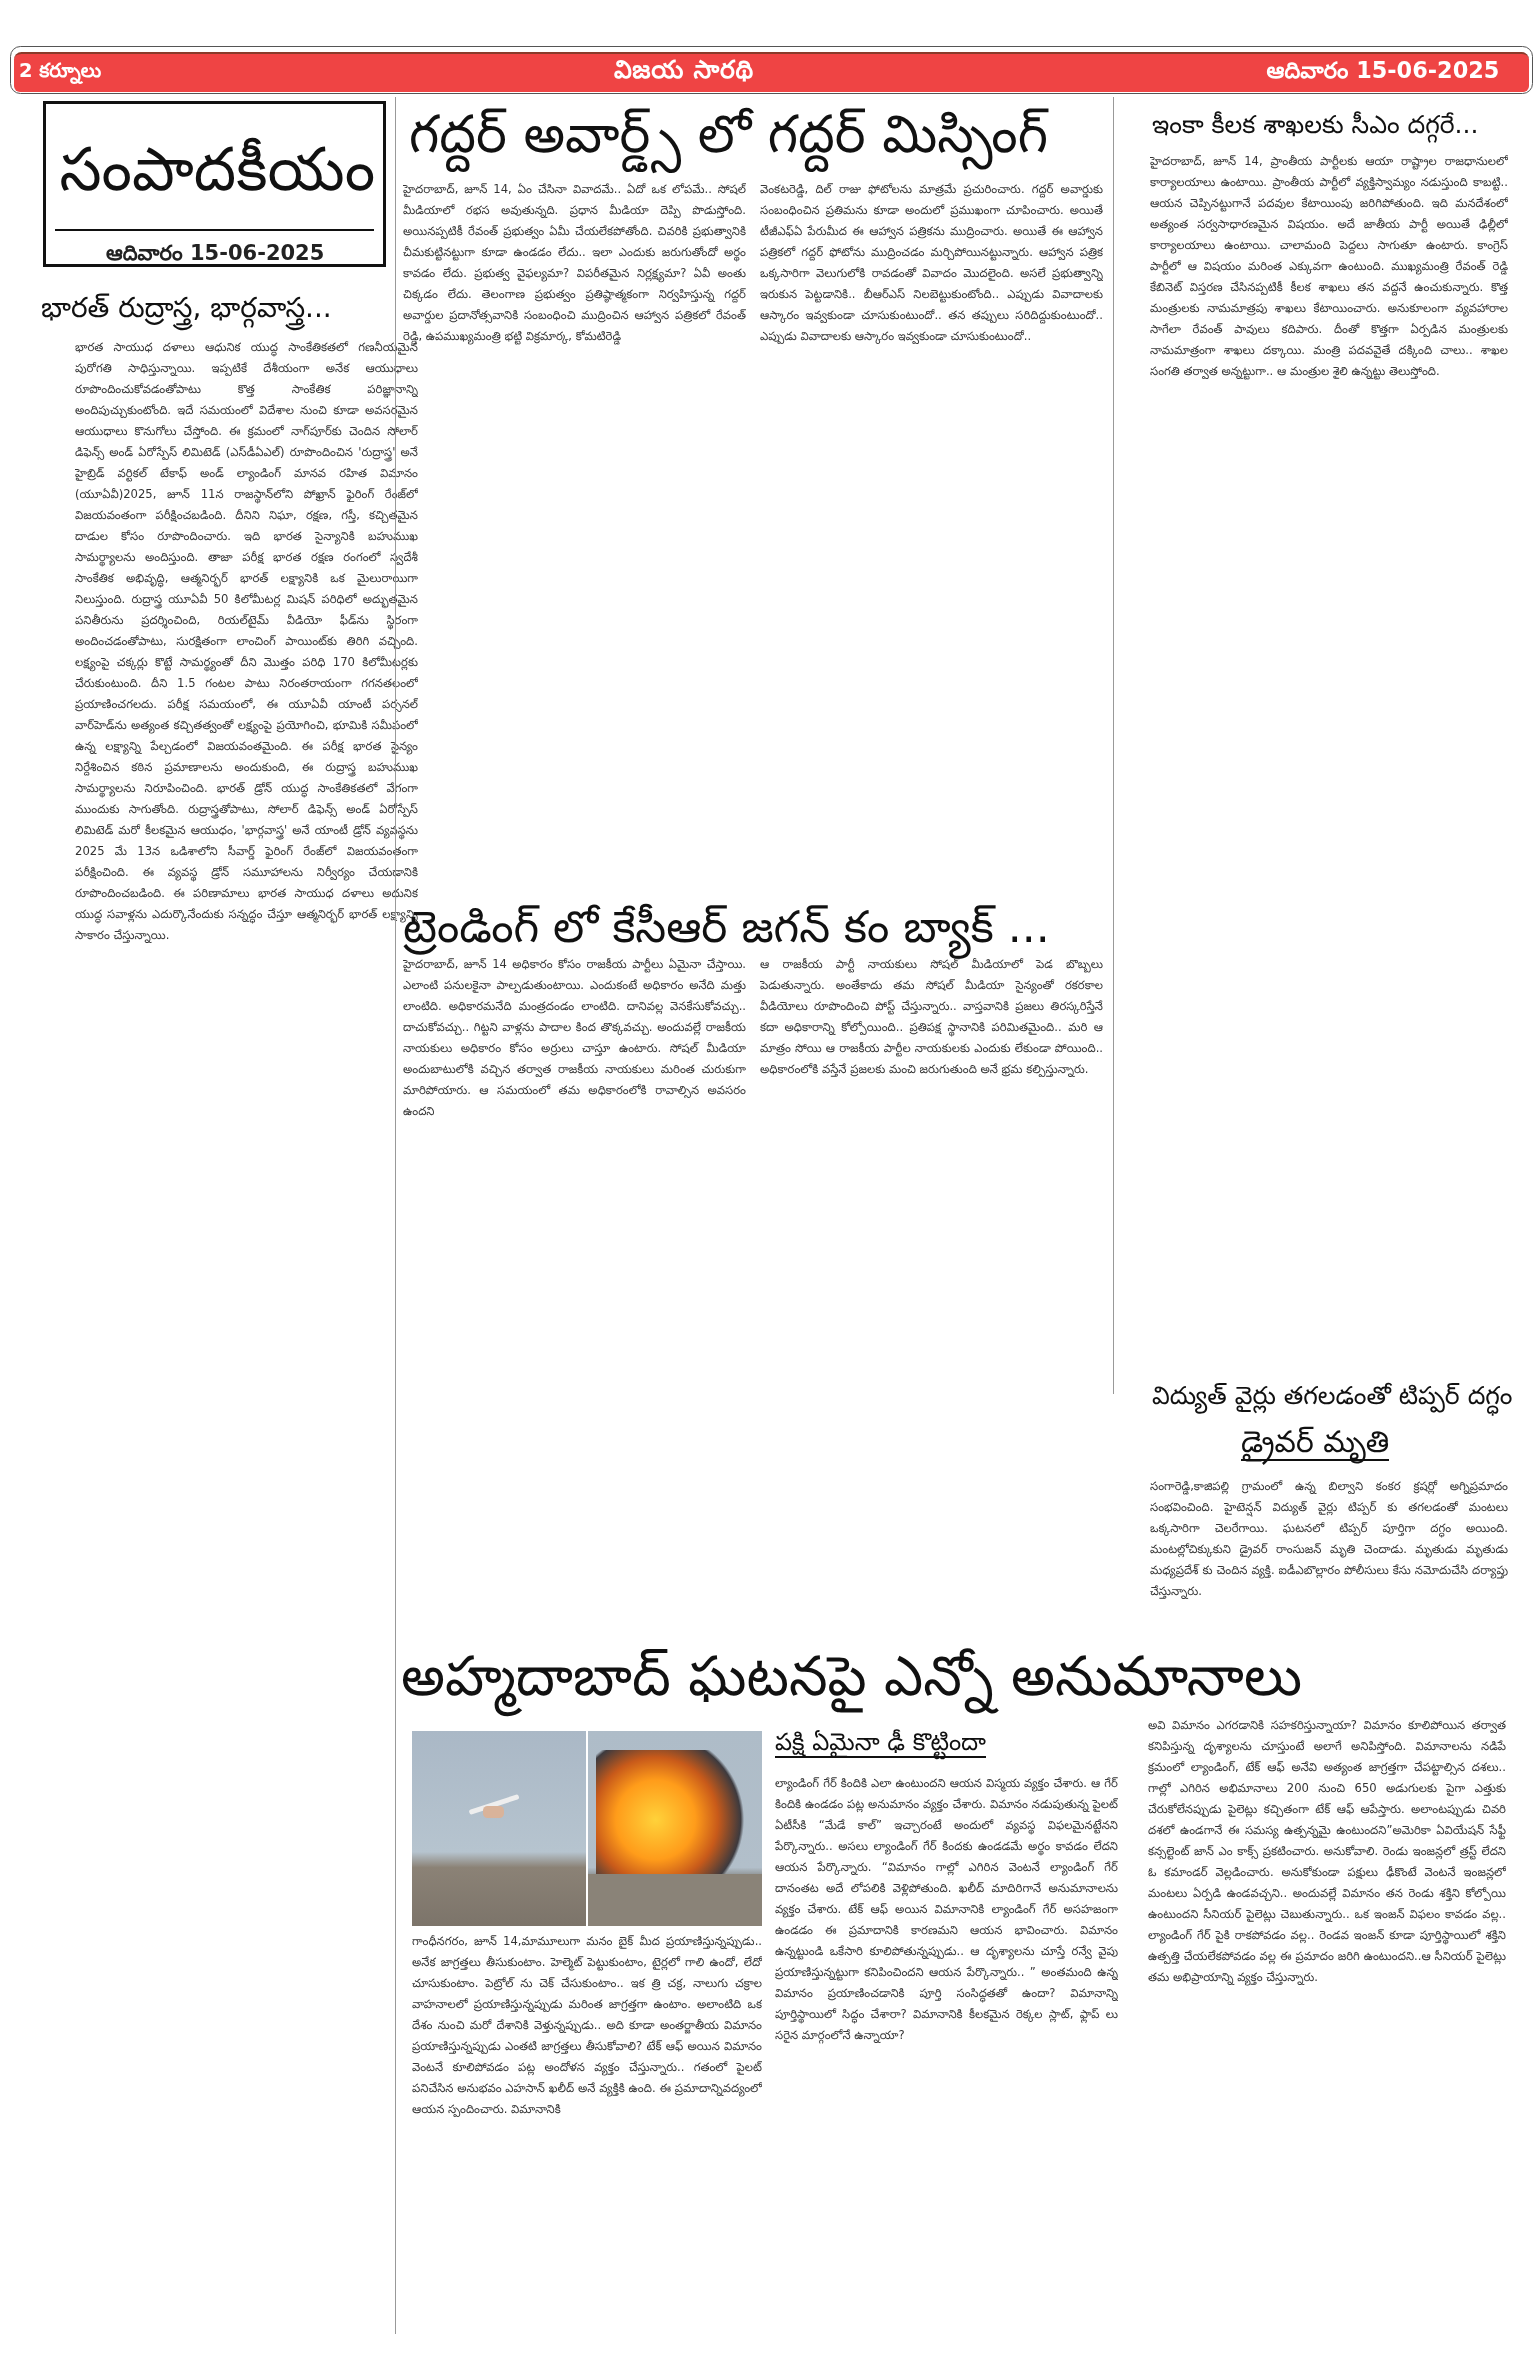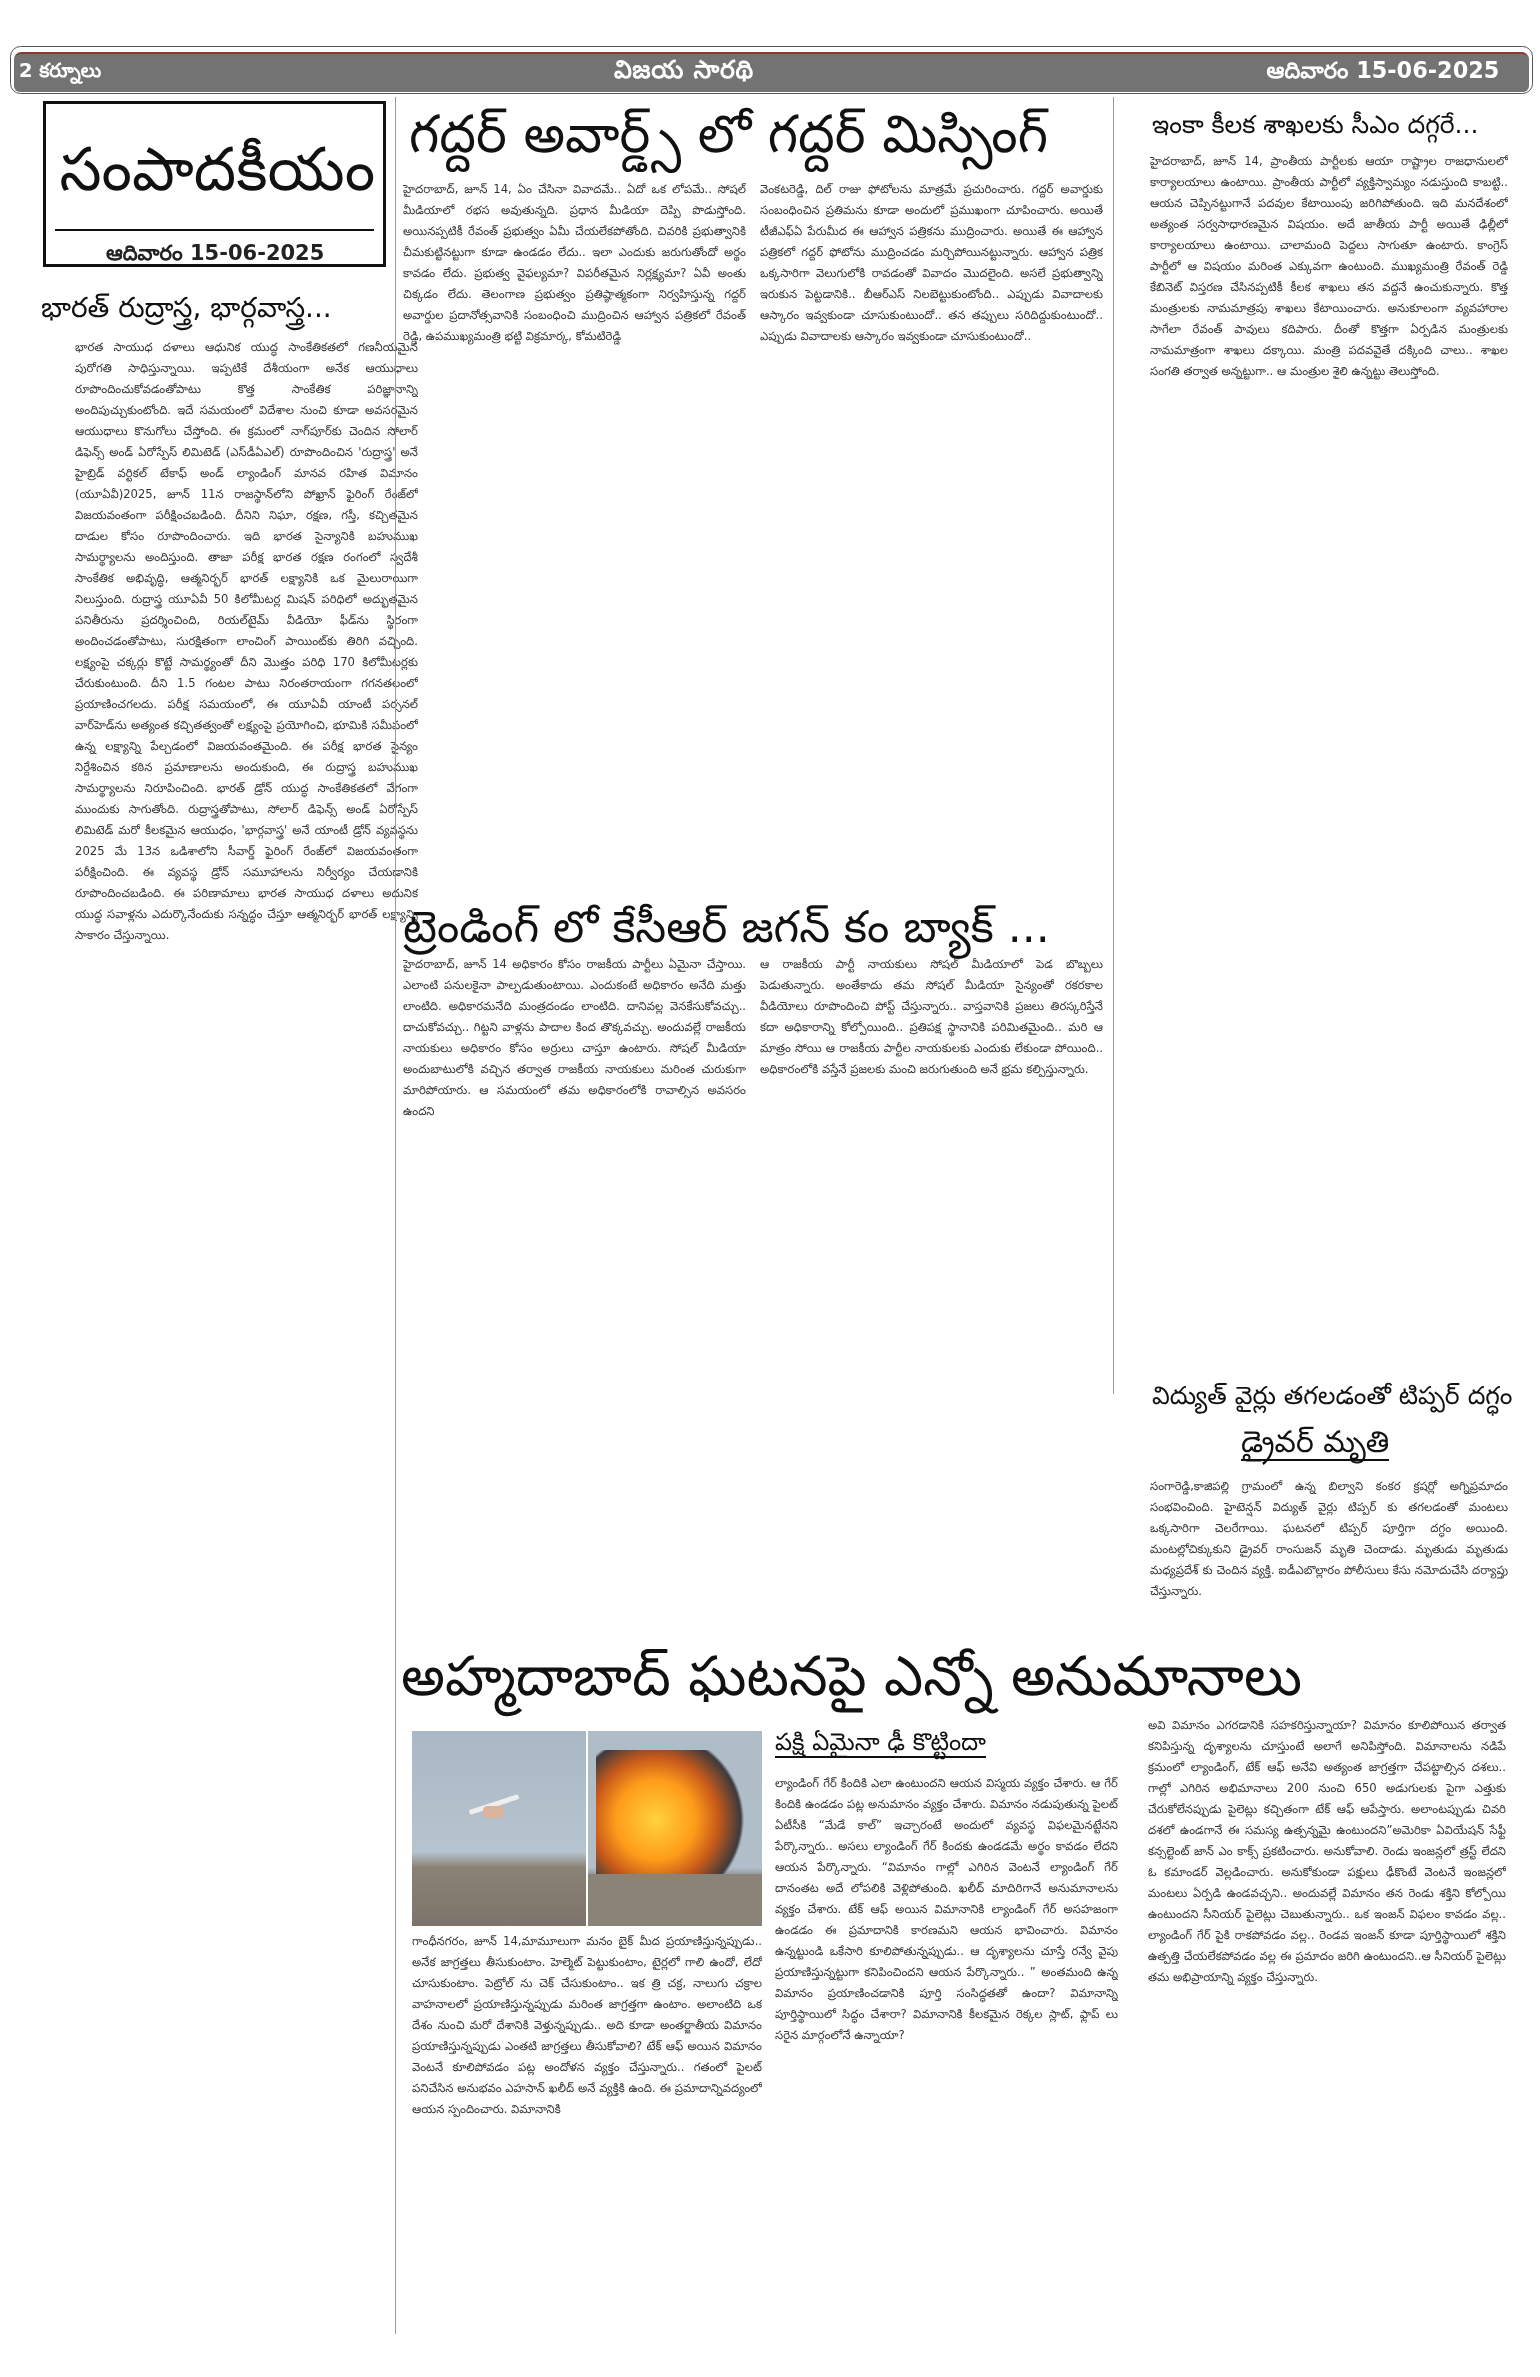--- a/index.html
+++ b/index.html
@@ -1,21 +1,21 @@
 <!DOCTYPE html>
 <html style="font-size:12px"><head>
 <meta charset="utf-8">
 <style>
   html, body { margin:0; padding:0; background:#ffffff; }
   body { width:1541px; height:2377px; position:relative; overflow:hidden;
          font-family:"DejaVu Sans", sans-serif; color:#222; }
   .masthead { position:absolute; left:10.4px; top:46px; width:1521px; height:46px;
               border:1.5px solid #555; border-radius:10.4px; background:#fff; }
   .masthead-bar { position:absolute; left:3px; top:4.5px; right:3px; bottom:1.5px;
-                  background:#737373; border-radius:7.5px 7.5px 6px 6px;
+                  background:#ef4444; border-radius:7.5px 7.5px 6px 6px;
                   border-top:2.2px solid #8a3a2a; display:flex; align-items:center;
                   justify-content:space-between; padding:0 30px 0 4.5px; color:#fff; }
   .mh-left { font-size:19.4px; font-weight:bold; }
   .mh-center { font-size:25px; font-weight:bold; letter-spacing:0.7px; }
   .mh-right { font-size:22.4px; font-weight:bold; }
 
   .col { position:absolute; font-size:11.6px; line-height:21px; text-align:justify; color:#333; }
   .col p { margin:0 0 0 0; text-indent:0; }
 
   

